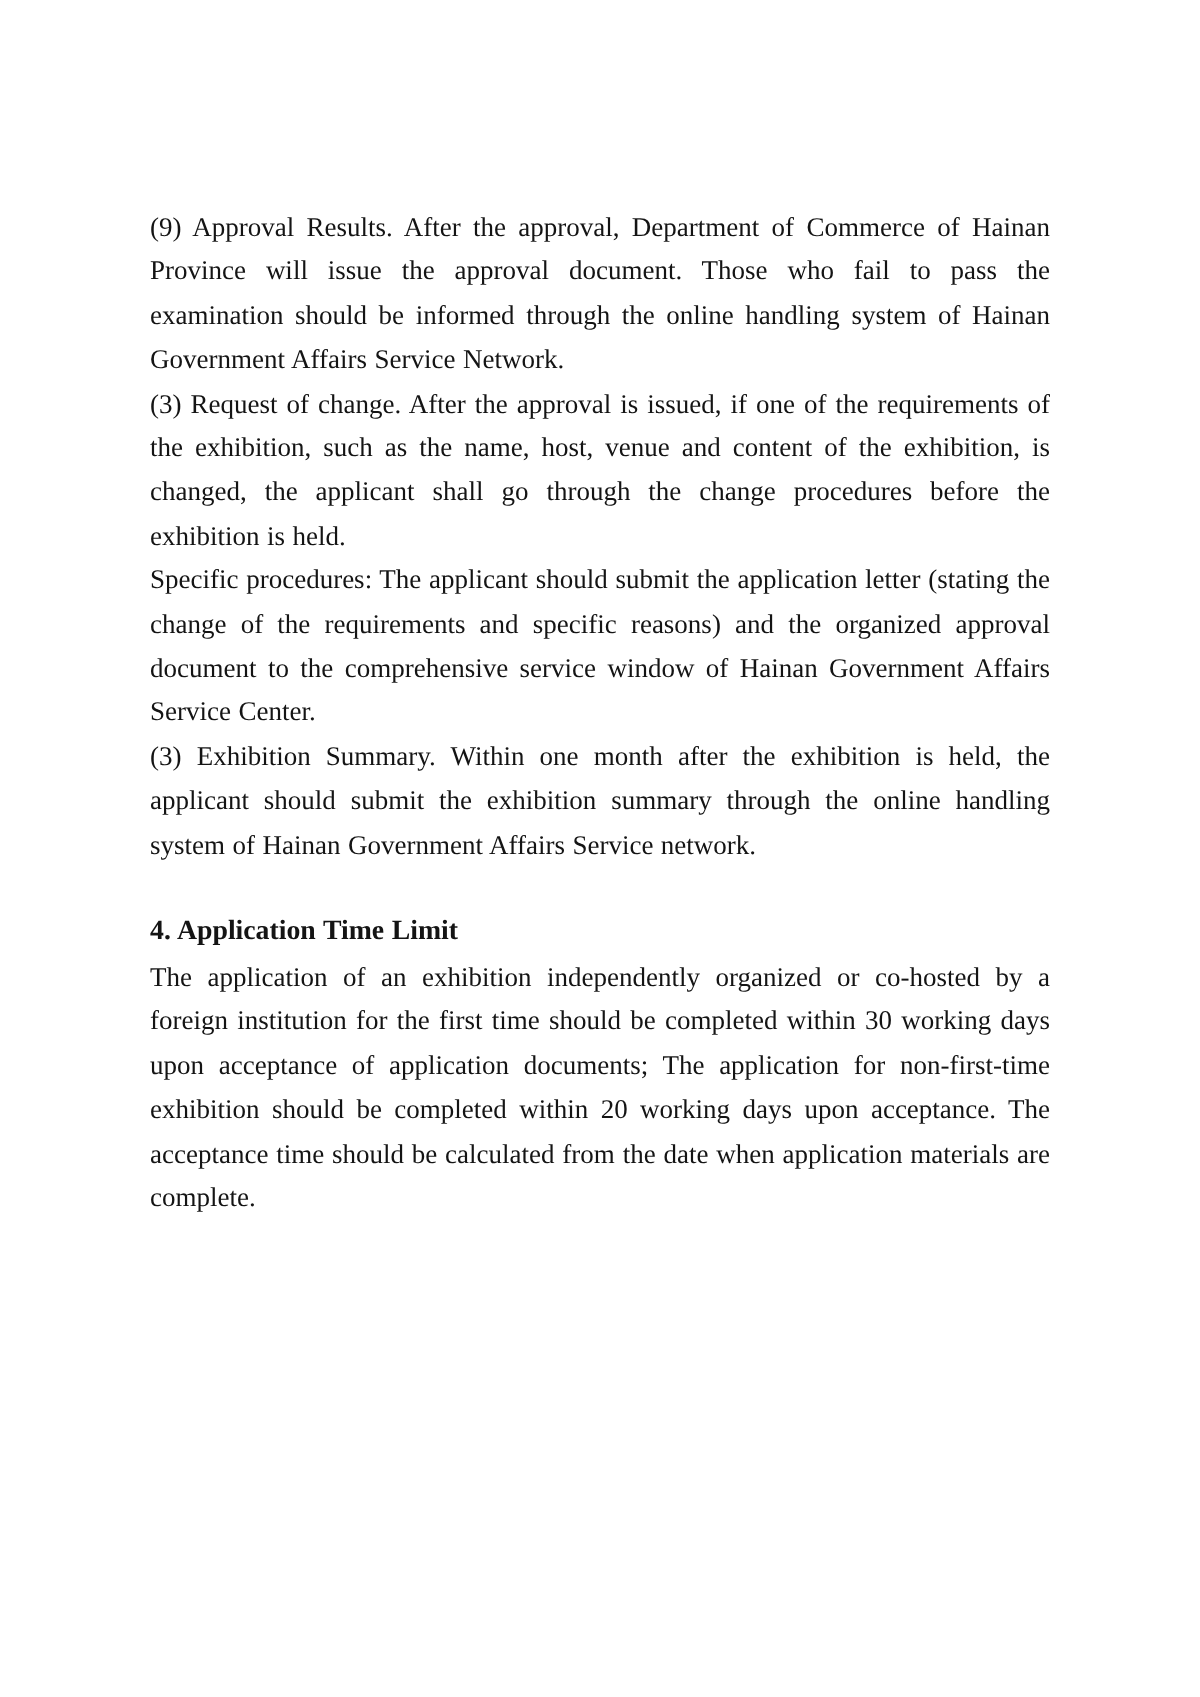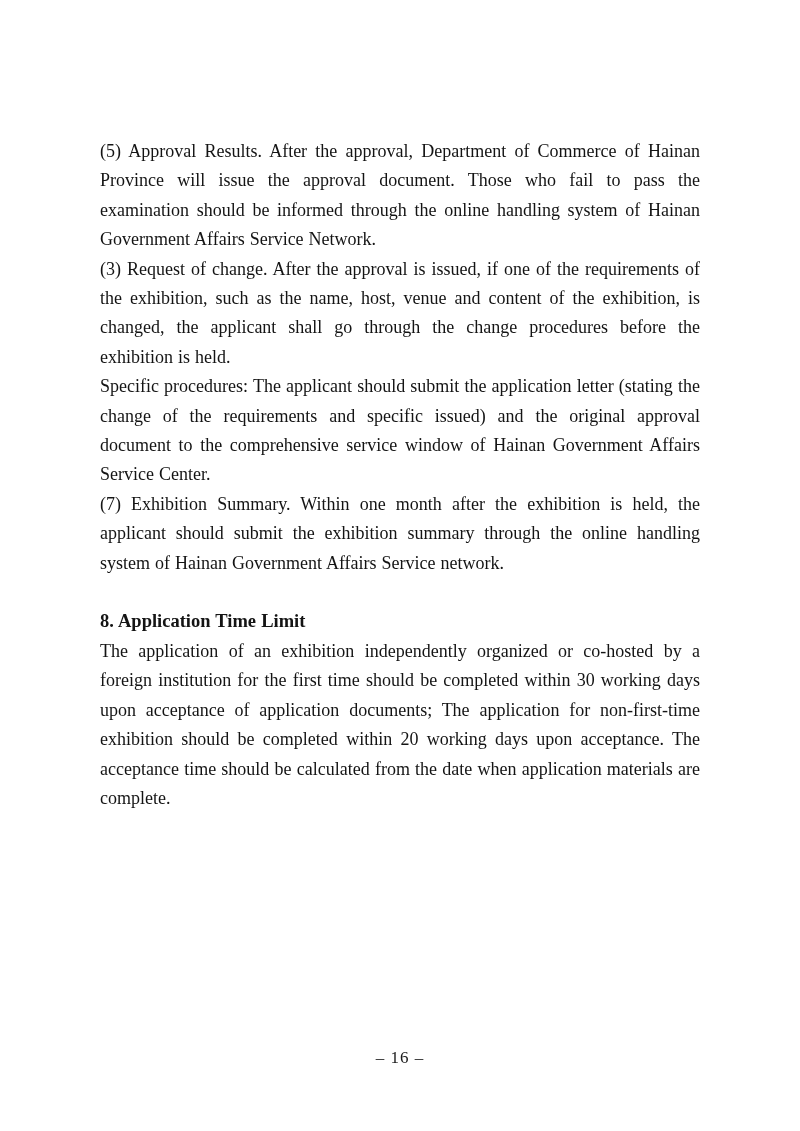--- a/index.html
+++ b/index.html
@@ -49,23 +49,20 @@
     line-height: 24px;
     color: #1a1a1a;
     letter-spacing: 1px;
   }
 </style>
 </head>
 <body>
 
 <div class="page">
   <div class="content">
-    <p>(5) Approval Results. After the approval, Department of Commerce of Hainan Province will issue the approval document. Those who fail to pass the examination should be informed through the online handling system of Hainan Government Affairs Service Network.</p>
+    <p>(9) Approval Results. After the approval, Department of Commerce of Hainan Province will issue the approval document. Those who fail to pass the examination should be informed through the online handling system of Hainan Government Affairs Service Network.</p>
     <p>(3) Request of change. After the approval is issued, if one of the requirements of the exhibition, such as the name, host, venue and content of the exhibition, is changed, the applicant shall go through the change procedures before the exhibition is held.</p>
-    <p>Specific procedures: The applicant should submit the application letter (stating the change of the requirements and specific issued) and the original approval document to the comprehensive service window of Hainan Government Affairs Service Center.</p>
-    <p>(7) Exhibition Summary. Within one month after the exhibition is held, the applicant should submit the exhibition summary through the online handling system of Hainan Government Affairs Service network.</p>
-    <h2>8. Application Time Limit</h2>
+    <p>Specific procedures: The applicant should submit the application letter (stating the change of the requirements and specific reasons) and the organized approval document to the comprehensive service window of Hainan Government Affairs Service Center.</p>
+    <p>(3) Exhibition Summary. Within one month after the exhibition is held, the applicant should submit the exhibition summary through the online handling system of Hainan Government Affairs Service network.</p>
+    <h2>4. Application Time Limit</h2>
     <p>The application of an exhibition independently organized or co-hosted by a foreign institution for the first time should be completed within 30 working days upon acceptance of application documents; The application for non-first-time exhibition should be completed within 20 working days upon acceptance. The acceptance time should be calculated from the date when application materials are complete.</p>
-  </div>
-  <div class="footer">
-    <span>– 16 –</span>
   </div>
 </div>
 
 </body></html>

